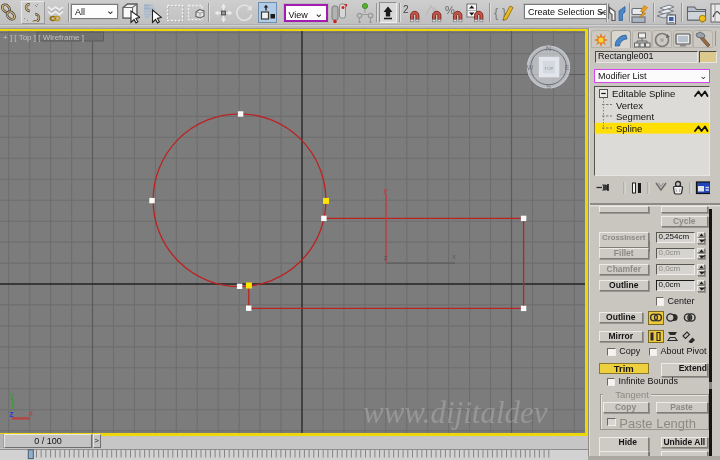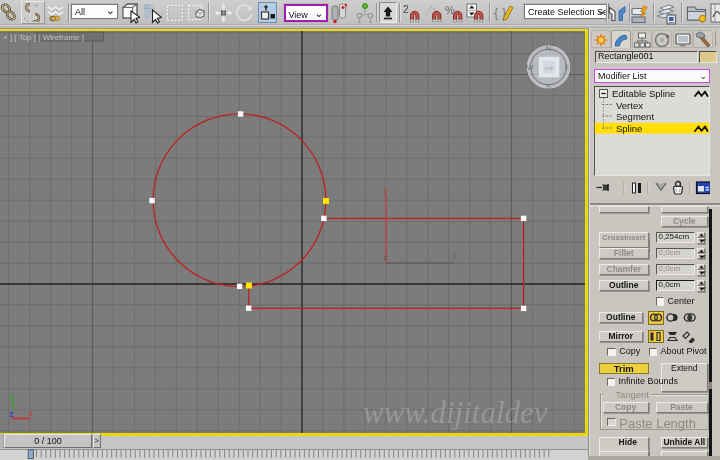--- a/index.html
+++ b/index.html
@@ -358,21 +358,21 @@
 </svg>
 <svg style="position:absolute;left:682.4px;top:330.6px;" width="14" height="12" viewBox="0 0 14 12">
 <path d="M1 5l4-4 2.5 2.5-4 4z" fill="none" stroke="#2a2a2a" stroke-width="1.1"></path>
 <path d="M6.5 10.5l4-4L13 9l-4 4z" fill="#2a2a2a"></path>
 </svg>
 <div style="position:absolute;left:607.3px;top:347.5px;width:8.5px;height:8.5px;background:#f4f3f1;border:1px solid #6a675f;border-bottom-color:#efede8;border-right-color:#efede8;box-sizing:border-box;"></div>
 <div style="position:absolute;left:619.3px;top:346.0px;width:70px;font-size:9px;color:#141414;white-space:nowrap;">Copy</div>
 <div style="position:absolute;left:648.6px;top:347.5px;width:8.5px;height:8.5px;background:#f4f3f1;border:1px solid #6a675f;border-bottom-color:#efede8;border-right-color:#efede8;box-sizing:border-box;"></div>
 <div style="position:absolute;left:660.6px;top:346.0px;width:60px;font-size:9px;color:#141414;white-space:nowrap;">About Pivot</div>
 <div style="position:absolute;left:599px;top:363px;width:49.5px;height:11px;background:#eecf3e;border:1px solid #8a7a28;box-sizing:border-box;text-align:center;font-size:9.5px;font-weight:700;color:#141414;line-height:9.5px;">Trim</div>
-<div style="position:absolute;left:660.5px;top:363px;width:47.5px;height:29px;background:#cecbc5;border:1px solid #807d76;border-top-color:#edebe6;border-left-color:#edebe6;box-shadow:1px 1px 0 rgba(80,78,72,0.4);box-sizing:border-box;text-align:center;color:#141414;white-space:nowrap;overflow:hidden;color:#141414;font-size:8.5px;font-weight:400;line-height:9px;">Extend</div>
+<div style="position:absolute;left:660.5px;top:363px;width:47.5px;height:14px;background:#cecbc5;border:1px solid #807d76;border-top-color:#edebe6;border-left-color:#edebe6;box-shadow:1px 1px 0 rgba(80,78,72,0.4);box-sizing:border-box;text-align:right;color:#141414;white-space:nowrap;overflow:hidden;color:#141414;font-size:8.5px;font-weight:700;line-height:9px;">Extend</div>
 <div style="position:absolute;left:606.5px;top:377.8px;width:8.5px;height:8.5px;background:#f4f3f1;border:1px solid #6a675f;border-bottom-color:#efede8;border-right-color:#efede8;box-sizing:border-box;"></div>
 <div style="position:absolute;left:618.5px;top:376.3px;width:85px;font-size:9px;color:#141414;white-space:nowrap;">Infinite Bounds</div>
 <div style="position:absolute;left:599.5px;top:393.5px;width:109px;height:36px;border:1px solid #9a978f;box-shadow:inset 1px 1px 0 #e5e3de;box-sizing:border-box;"></div>
 <div style="position:absolute;left:603px;top:389px;width:44px;background:#c9c6c0;font-size:9.5px;color:#8d8a83;padding:0 2px;text-align:right;">Tangent</div>
 <div style="position:absolute;left:602.5px;top:402.3px;width:46px;height:10.5px;background:#cecbc5;border:1px solid #807d76;border-top-color:#edebe6;border-left-color:#edebe6;box-shadow:1px 1px 0 rgba(80,78,72,0.4);box-sizing:border-box;text-align:center;color:#141414;white-space:nowrap;overflow:hidden;color:#8d8a83;font-size:8.5px;font-weight:700;line-height:8.5px;">Copy</div>
 <div style="position:absolute;left:655.5px;top:402.3px;width:52px;height:10.5px;background:#cecbc5;border:1px solid #807d76;border-top-color:#edebe6;border-left-color:#edebe6;box-shadow:1px 1px 0 rgba(80,78,72,0.4);box-sizing:border-box;text-align:center;color:#141414;white-space:nowrap;overflow:hidden;color:#8d8a83;font-size:8.5px;font-weight:700;line-height:8.5px;">Paste</div>
 <div style="position:absolute;left:607.3px;top:417.5px;width:8.5px;height:8.5px;background:#d8d6d2;border:1px solid #6a675f;border-bottom-color:#efede8;border-right-color:#efede8;box-sizing:border-box;"></div>
 <div style="position:absolute;left:619.3px;top:416.0px;width:75px;font-size:13px;color:#8d8a83;white-space:nowrap;">Paste Length</div>
 <div style="position:absolute;left:599px;top:436.9px;width:49.5px;height:26px;background:#cecbc5;border:1px solid #807d76;border-top-color:#edebe6;border-left-color:#edebe6;box-shadow:1px 1px 0 rgba(80,78,72,0.4);box-sizing:border-box;text-align:center;color:#141414;white-space:nowrap;overflow:hidden;color:#141414;font-size:8.5px;font-weight:700;line-height:9px;padding-left:8px;">Hide</div>
 <div style="position:absolute;left:660.5px;top:436.9px;width:47.5px;height:11px;background:#cecbc5;border:1px solid #807d76;border-top-color:#edebe6;border-left-color:#edebe6;box-shadow:1px 1px 0 rgba(80,78,72,0.4);box-sizing:border-box;text-align:center;color:#141414;white-space:nowrap;overflow:hidden;color:#141414;font-size:8.5px;font-weight:700;line-height:9px;">Unhide All</div>

